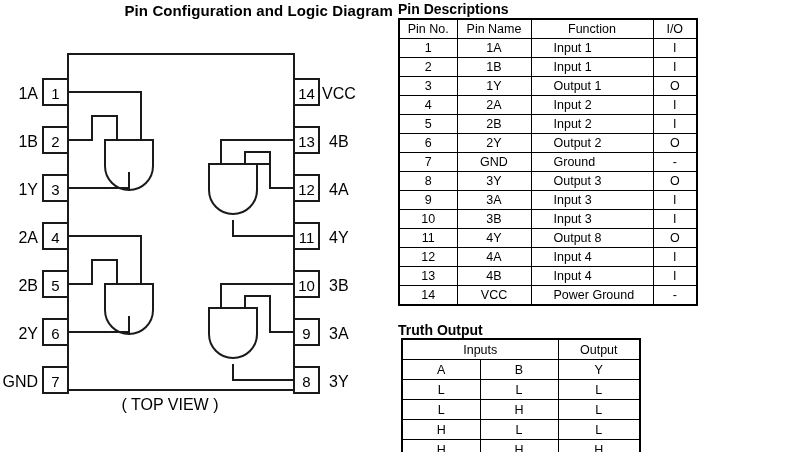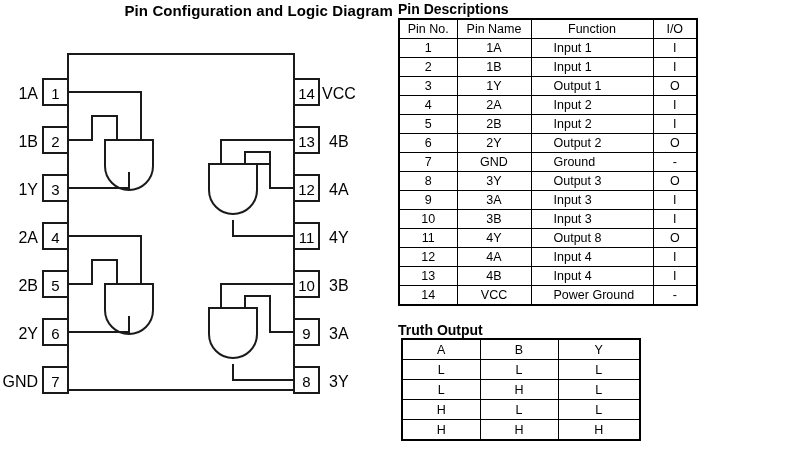--- a/index.html
+++ b/index.html
@@ -166,20 +166,21 @@
         <text x="322" y="93" text-anchor="start">VCC</text>
         <text x="329" y="141" text-anchor="start">4B</text>
         <text x="329" y="189" text-anchor="start">4A</text>
         <text x="329" y="237" text-anchor="start">4Y</text>
         <text x="329" y="285" text-anchor="start">3B</text>
         <text x="329" y="333" text-anchor="start">3A</text>
         <text x="329" y="381" text-anchor="start">3Y</text>
       </g>
     </svg>
 
+    <div id="topview-caption">( TOP VIEW )</div>
   </div>
 
   <div id="right-panel">
 
     <div class="section-title" id="pin-desc-title">Pin Descriptions</div>
 
     <table id="pin-desc-table">
       <colgroup>
         <col class="c-no">
           <col class="c-name">
@@ -283,20 +284,24 @@
     <div class="section-title" id="truth-title">Truth Output</div>
 
     <table id="truth-table">
       <colgroup>
           <col class="t-a">
           <col class="t-b">
           <col class="t-y">
         </colgroup>
       <tbody id="truth-body">
           <tr>
+            <td colspan="2">Inputs</td>
+            <td>Output</td>
+          </tr>
+          <tr>
             <td>A</td>
             <td>B</td>
             <td>Y</td>
           </tr>
           <tr>
             <td>L</td>
             <td>L</td>
             <td>L</td>
           </tr>
           <tr>

